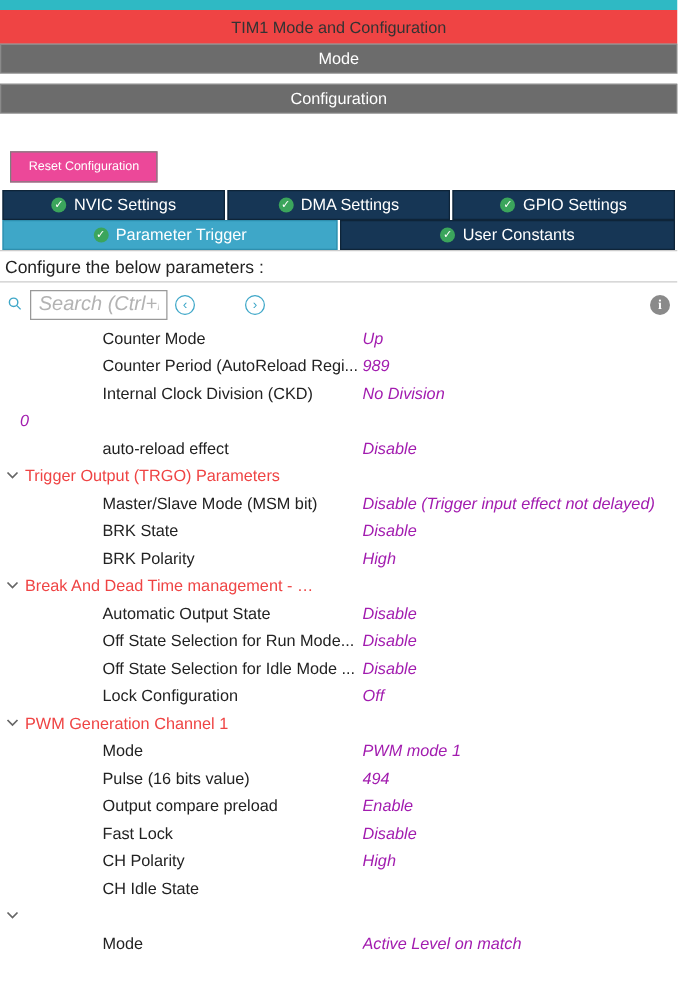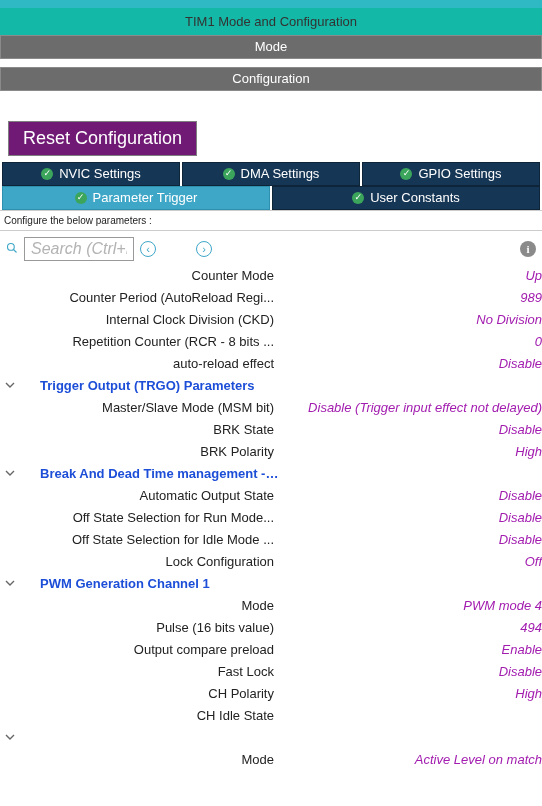--- a/index.html
+++ b/index.html
@@ -6,42 +6,42 @@
   body {
     margin: 0;
     font-family: Arial, Helvetica, sans-serif;
     font-size: 13px;
     color: #222;
     background: #fff;
     width: 542px;
   }
   .top-teal { height: 8px; background: #2fb9c4; }
   .title-bar {
-    background: #14b8a6;
+    background: #ef4444;
     text-align: center;
     padding: 6px 0;
     color: #333;
   }
   .mode-bar, .config-bar {
     background: #6c6c6c;
     color: #fff;
     text-align: center;
     padding: 3px 0 4px 0;
     font-size: 13px;
     border: 1px solid #8a8a8a;
   }
   .spacer { height: 8px; background: #fff; }
   .spacer8 { height: 26px; background: #fff; }
   .reset-row { padding: 4px 8px 6px 8px; }
   .reset-btn {
-    background: #701a75;
+    background: #ec4899;
     color: #fff;
     border: 1px solid #7f7f7f;
     padding: 6px 14px;
-    font-size: 18px;
+    font-size: 10px;
     cursor: pointer;
   }
   .tabs-row {
     display: flex;
     gap: 2px;
     padding: 0 2px;
   }
   .tab-dark {
     flex: 1;
     background: #163655;
@@ -70,21 +70,21 @@
   .check-icon {
     display:inline-flex; width:12px; height:12px; border-radius:50%;
     background:#3ba55c; align-items:center; justify-content:center;
     color:#fff; font-size:9px; line-height:1;
   }
   .configure-line {
     border-top:1px solid #ccc;
     border-bottom:1px solid #ccc;
     padding: 4px 4px;
     background:#fff;
-    font-size:10px;
+    font-size:14px;
   }
   .search-row {
     display:flex; align-items:center; gap:6px;
     padding: 6px 6px 4px 6px;
   }
   .search-glass { color:#3ea7c8; font-size:13px; }
   .search-input {
     width: 110px;
     border:1px solid #999;
     padding:2px 6px;
@@ -100,24 +100,23 @@
   }
   .info-icon {
     margin-left:auto;
     width:16px; height:16px; border-radius:50%; background:#8a8a8a;
     color:#fff; display:inline-flex; align-items:center; justify-content:center;
     font-size:11px; font-weight:bold; font-family: Georgia, serif;
   }
   .params { padding: 0 0 12px 0; }
   .row {
     display:flex;
-    padding: 2px 0;
+    padding: 2px 16px;
     line-height: 18px;
     min-height:20px;
-    text-align:right;
   }
   .row .label {
     width: 274px;
     padding-left: 66px;
     white-space: nowrap; overflow:hidden; text-overflow: ellipsis;
   }
   .row .val {
     flex:1;
     color:#a21caf;
     white-space: nowrap; overflow:hidden; text-overflow: ellipsis; font-style: italic;
@@ -125,25 +124,24 @@
   .group-row {
     display:flex; align-items:center;
     padding: 2px 0;
     line-height:18px;
     cursor:pointer;
   }
   .group-row .chev {
     width: 20px; text-align:center; color:#666; font-size:12px;
   }
   .group-row .glabel {
-    font-weight: bold;
-    color:#1d4ed8;
+    font-weight: normal;
+    color:#ef4444;
     white-space: nowrap; overflow:hidden; text-overflow:ellipsis;
     max-width: 240px;
-    margin-left: 20px;
   }
 </style>
 </head>
 <body>
 
 <div class="top-teal"></div>
 
 <div class="title-bar">TIM1 Mode and Configuration</div>
 
 <div class="mode-bar">Mode</div>
@@ -207,21 +205,20 @@
     </div>
     <div class="row">
       <div class="label">Counter Period (AutoReload Regi...</div>
       <div class="val">989</div>
     </div>
     <div class="row">
       <div class="label">Internal Clock Division (CKD)</div>
       <div class="val">No Division</div>
     </div>
     <div class="row">
-      <div class="label">Repetition Counter (RCR - 8 bits ...</div>
       <div class="val">0</div>
     </div>
     <div class="row">
       <div class="label">auto-reload effect</div>
       <div class="val">Disable</div>
     </div>
     <div class="group-row">
       <div class="chev"><svg width="10" height="10" viewBox="0 0 10 10">
           <path d="M1 3 L5 7 L9 3" fill="none" stroke="#666" stroke-width="1.4"></path>
         </svg></div>
@@ -262,21 +259,21 @@
       <div class="val">Off</div>
     </div>
     <div class="group-row">
       <div class="chev"><svg width="10" height="10" viewBox="0 0 10 10">
           <path d="M1 3 L5 7 L9 3" fill="none" stroke="#666" stroke-width="1.4"></path>
         </svg></div>
       <div class="glabel">PWM Generation Channel 1</div>
     </div>
     <div class="row">
       <div class="label">Mode</div>
-      <div class="val">PWM mode 4</div>
+      <div class="val">PWM mode 1</div>
     </div>
     <div class="row">
       <div class="label">Pulse (16 bits value)</div>
       <div class="val">494</div>
     </div>
     <div class="row">
       <div class="label">Output compare preload</div>
       <div class="val">Enable</div>
     </div>
     <div class="row">

